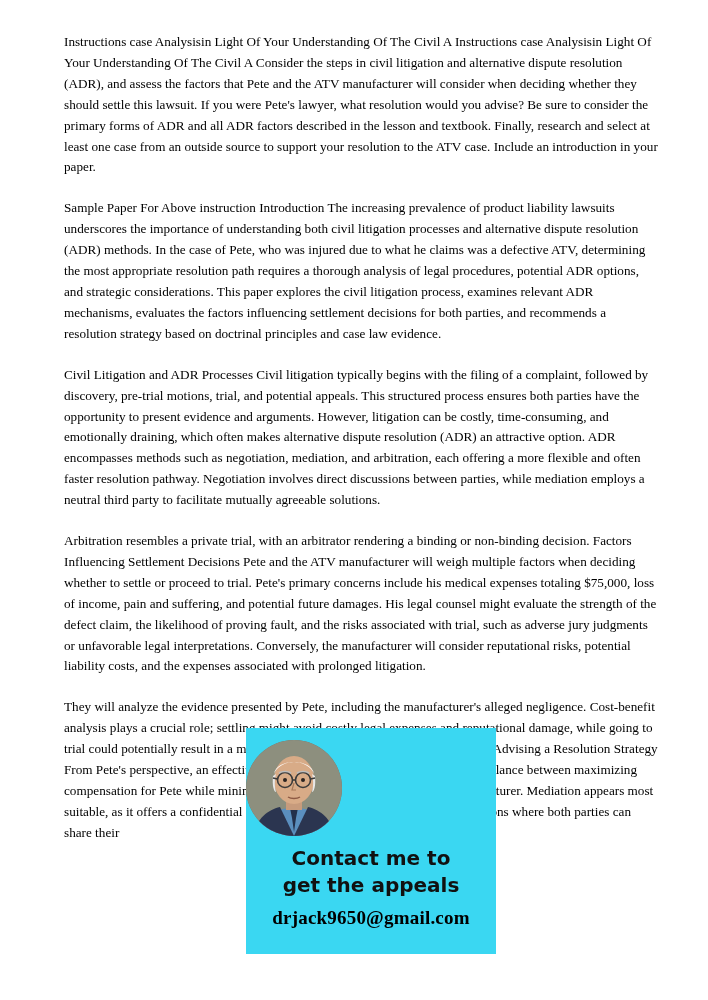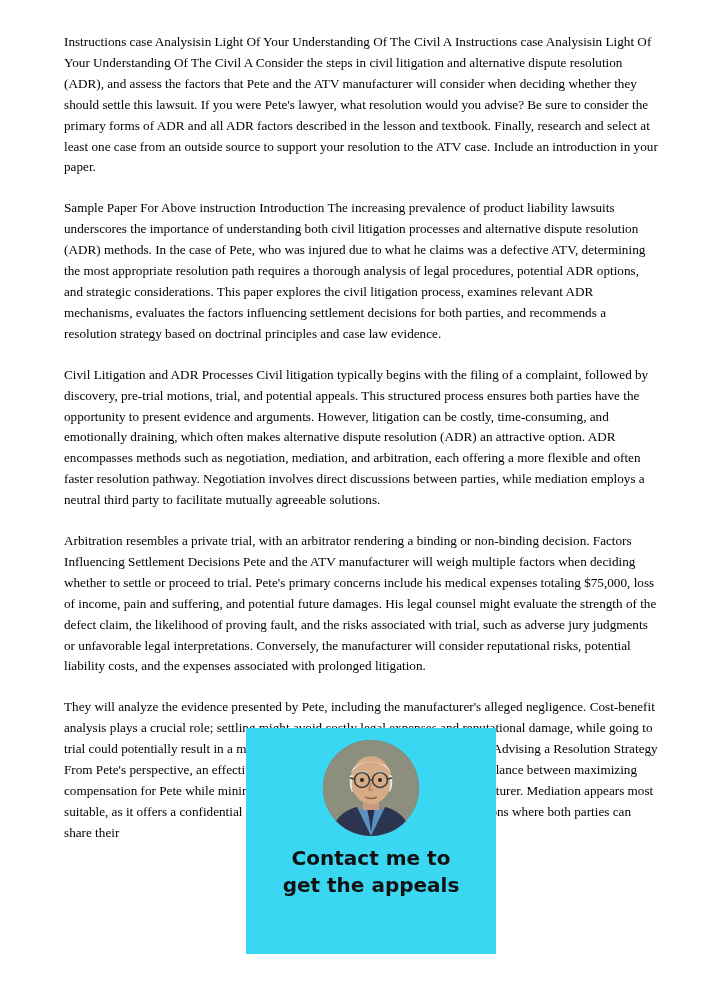--- a/index.html
+++ b/index.html
@@ -41,21 +41,20 @@
   .overlay-card {
     position: absolute;
     left: 228px;
     top: 728px;
     width: 250px;
     height: 226px;
     background: #3ad7f2;
     box-shadow: 0 0 0 rgba(0,0,0,0);
     display: flex;
     flex-direction: column;
-    align-items: center;
     z-index: 10;
   }
   .avatar {
     width: 96px;
     height: 96px;
     border-radius: 50%;
     margin-top: 12px;
     overflow: hidden;
     background: #6d6f63;
     position: relative;
@@ -125,15 +124,16 @@
 
         <path d="M33 33 C36 31 42 31 45 33" stroke="#bdbdbd" stroke-width="1.6" fill="none"></path>
         <path d="M51 33 C54 31 60 31 63 33" stroke="#bdbdbd" stroke-width="1.6" fill="none"></path>
 
         <path d="M48 43 L46 50 L50 50" stroke="#a87a5a" stroke-width="1.2" fill="none"></path>
         <path d="M42 57 C45 59 51 59 54 57" stroke="#8d5a44" stroke-width="1.5" fill="none"></path>
       </svg>
     </div>
     <div class="overlay-line l1">Contact me to</div>
     <div class="overlay-line">get the appeals</div>
+    <div class="overlay-email">drjack9650@gmail.com</div>
   </div>
 
 </div>
 
 </body></html>

